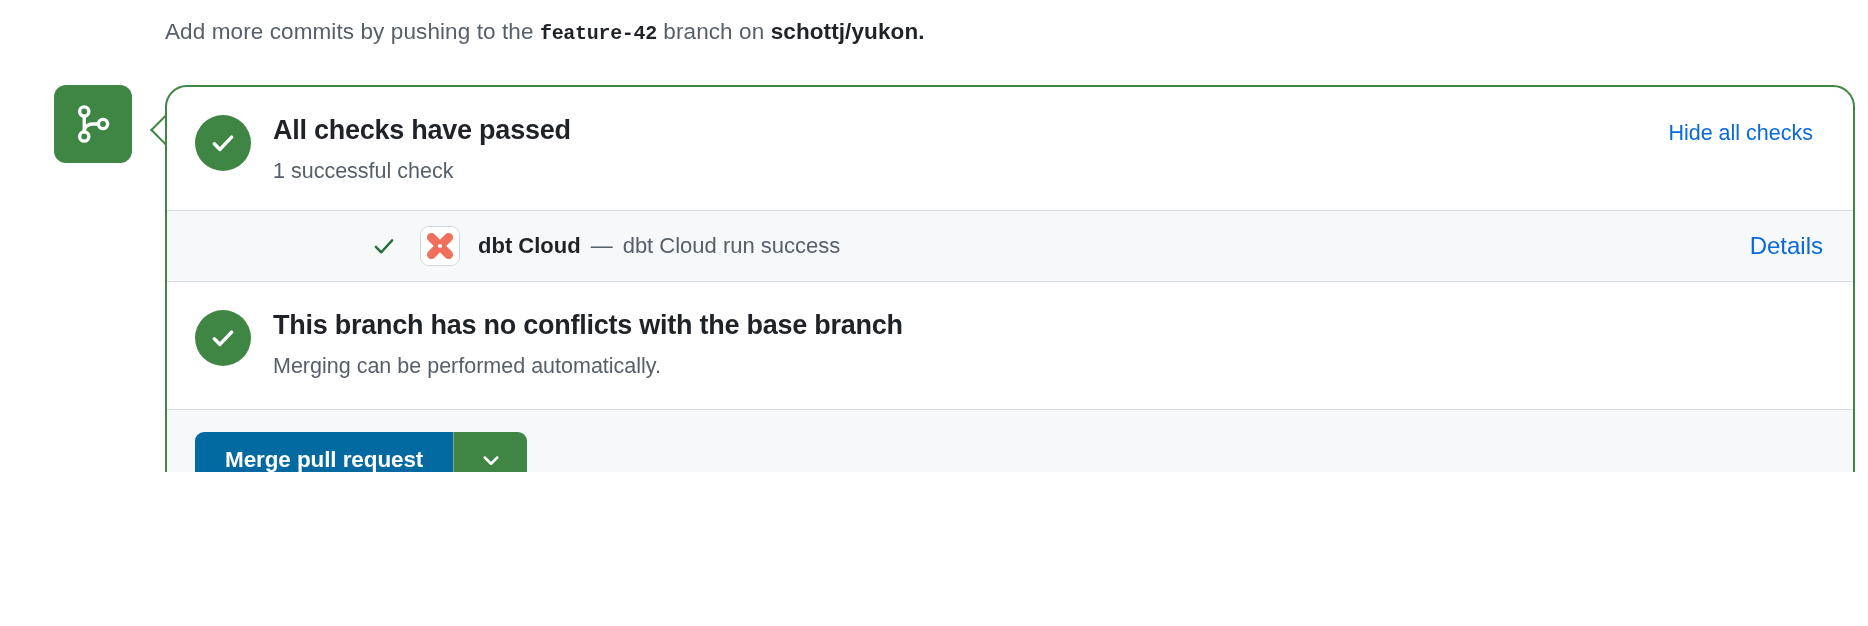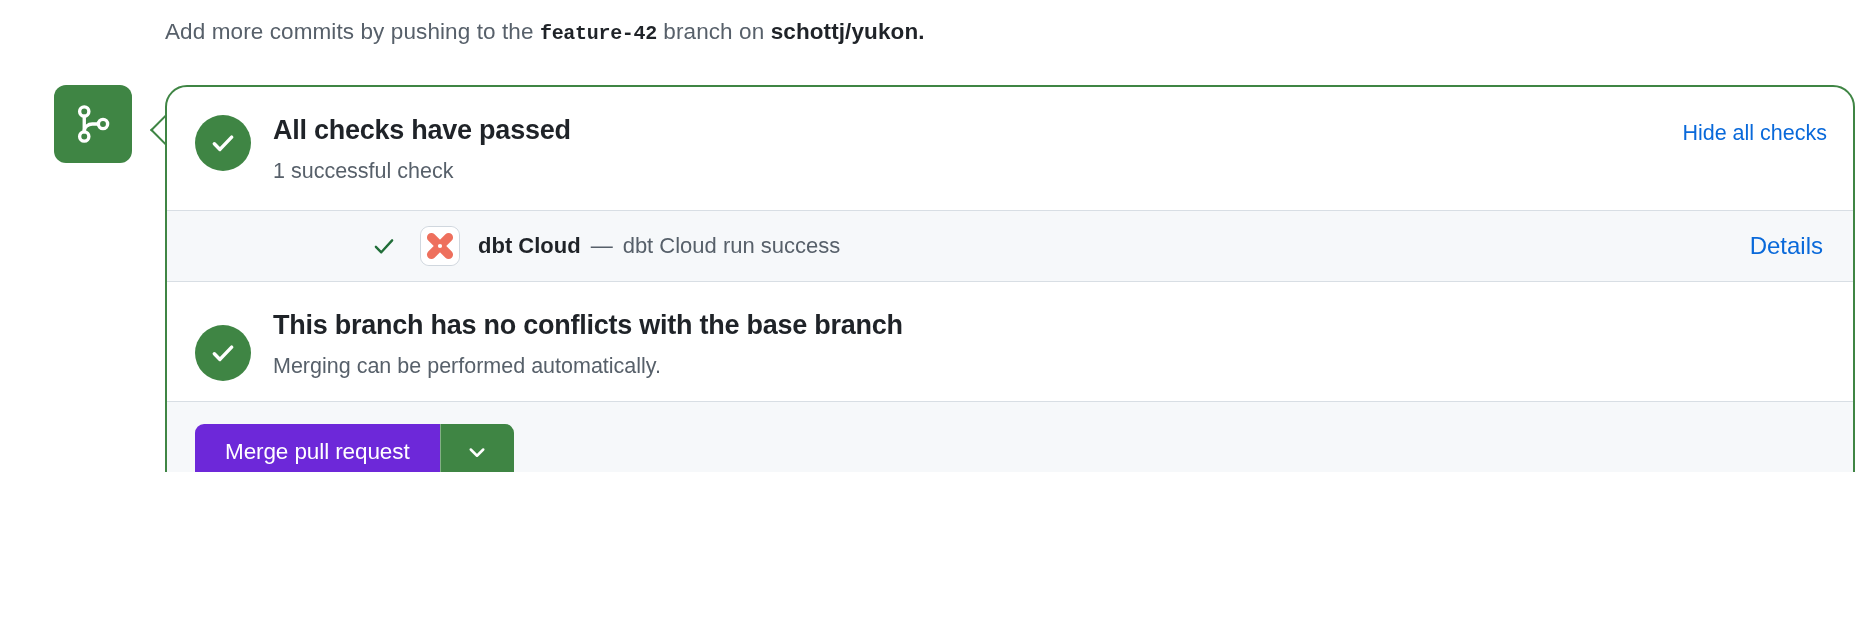--- a/index.html
+++ b/index.html
@@ -120,21 +120,21 @@
     letter-spacing: -0.25px;
   }
   .subline {
     font-size: 21.5px;
     color: #57606a;
     line-height: 1.35;
     margin-top: 9px;
   }
   .hide-all-checks {
     position: absolute;
-    right: 26px;
+    right: 40px;
     top: 34px;
     font-size: 21.5px;
     color: #0969da;
     cursor: pointer;
     text-decoration: none;
   }
 
   
   .check-row {
     display: flex;
@@ -194,46 +194,46 @@
     transform: translateY(-50%);
     font-size: 24px;
     color: #0969da;
     cursor: pointer;
     text-decoration: none;
   }
 
   
   .conflicts {
     display: flex;
-    align-items: flex-end;
-    padding: 26px 28px 20px 28px;
+    align-items: flex-start;
+    padding: 26px 28px 28px 28px;
     border-bottom: 1px solid #d8dee4;
     background: #ffffff;
   }
 
   
   .merge-footer {
     display: flex;
     align-items: center;
     background: #f6f8fa;
     padding: 22px 28px 26px 28px;
   }
   .merge-btn-group {
     display: inline-flex;
     align-items: stretch;
     border-radius: 9px;
     overflow: hidden;
     box-shadow: 0 1px 0 rgba(27,31,36,0.12);
     flex: 0 0 auto;
   }
   .merge-btn {
-    background: #6d28d9;
+    background: #0369a1;
     color: #ffffff;
     font-size: 22.5px;
-    font-weight: 400;
+    font-weight: 700;
     padding: 15px 30px 16px 30px;
     border: none;
     cursor: pointer;
     font-family: inherit;
     letter-spacing: -0.1px;
     white-space: nowrap;
     text-align: right;
   }
   .merge-caret {
     background: #3f8544;

